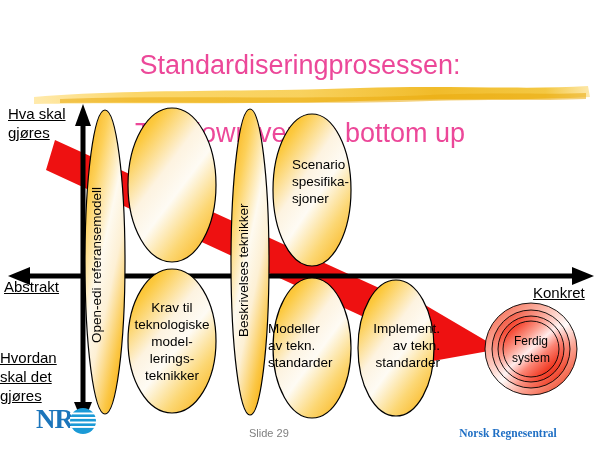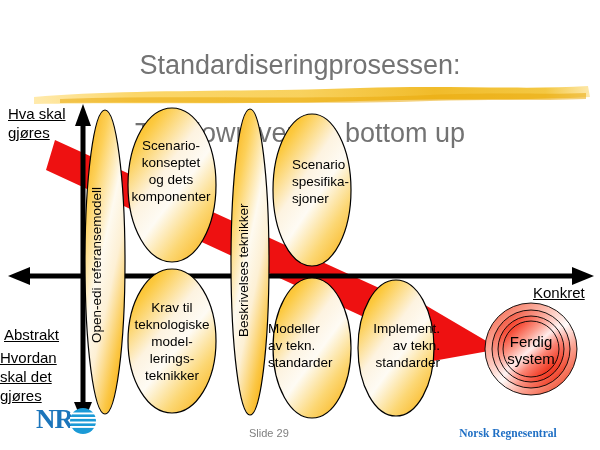--- a/index.html
+++ b/index.html
@@ -9,39 +9,39 @@
     font-family:"Liberation Sans", sans-serif;
     overflow:hidden;
     position:relative;
   }
   #slide{position:absolute;left:0;top:0;width:600px;height:450px;}
   svg.layer{position:absolute;left:0;top:0;width:600px;height:450px;}
 
   .title-block{
     position:absolute;left:0;top:14px;width:600px;
     text-align:center;
-    color:#737373;
+    color:#ec4899;
     font-size:27px;
     line-height:34px;
     font-weight:normal;
     letter-spacing:0px;
     white-space:pre-line;
   }
   .title-line{display:block;}
 
   .lbl{
     position:absolute;
     color:#000000;
     font-size:15px;
     line-height:19px;
     white-space:pre-line;
     text-decoration:underline;
   }
   #lbl-hva{left:8px;top:104px;width:76px;}
-  #lbl-abstrakt{left:4px;top:277px;margin-top:48px;}
+  #lbl-abstrakt{left:4px;top:277px;}
   #lbl-hvordan{left:0;top:348px;width:78px;}
   #lbl-konkret{left:533px;top:275px;margin-top:8px;}
 
   .ell-text{
     position:absolute;
     color:#000000;
     font-size:13.5px;
     line-height:17px;
     text-align:center;
     white-space:pre-line;
@@ -57,21 +57,21 @@
   #t-scen-konsept{left:124px;top:137px;width:94px;}
   #t-scen-spes{left:268px;top:156px;width:88px;text-align:left;padding-left:24px;}
   #t-krav{left:126px;top:299px;width:92px;}
   #t-modeller{left:268px;top:320px;width:88px;text-align:left;}
   #t-implement{left:352px;top:320px;width:88px;text-align:right;}
 
   #t-openedi{left:88px;top:120px;height:290px;width:32px;}
   #t-beskriv{left:235px;top:128px;height:285px;width:30px;}
 
   #t-ferdig{left:500px;top:333px;width:62px;text-align:center;
-            font-size:15px;line-height:17px;color:#000;}
+            font-size:12px;line-height:17px;color:#000;}
 
   #slidenum{
     position:absolute;left:249px;top:427px;
     color:#808080;font-size:11px;
   }
 
   .nr-logo{position:absolute;left:36px;top:404px;width:70px;height:34px;}
   .nr-text{
     position:absolute;left:36px;top:404px;
     font-family:"Liberation Serif", serif;
@@ -201,24 +201,20 @@
     <g>
       <circle cx="531" cy="349" r="46" fill="url(#redGrad3)" stroke="#000" stroke-width="0.9"></circle>
       <circle cx="531" cy="349" r="39" fill="url(#redGrad2)" stroke="#000" stroke-width="0.9"></circle>
       <circle cx="531" cy="349" r="33" fill="url(#redGrad)" stroke="#000" stroke-width="0.9"></circle>
       <circle cx="531" cy="349" r="28" fill="url(#redGrad)" stroke="#000" stroke-width="0.9"></circle>
     </g>
   </svg>
 
   <div class="ell-text vert" id="t-openedi">Open-edi  referansemodell</div>
 
-  <div class="ell-text" id="t-scen-konsept">Scenario-
-konseptet
-og dets
-komponenter</div>
 
   <div class="ell-text vert" id="t-beskriv">Beskrivelses    teknikker</div>
 
   <div class="ell-text" id="t-scen-spes">Scenario
 spesifika-
 sjoner</div>
 
   <div class="ell-text" id="t-krav">Krav til
 teknologiske
 model-

